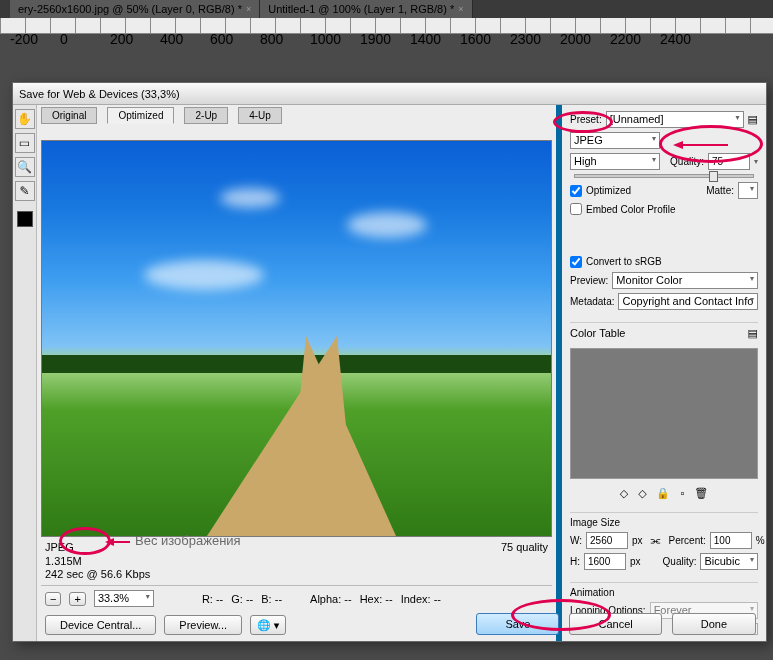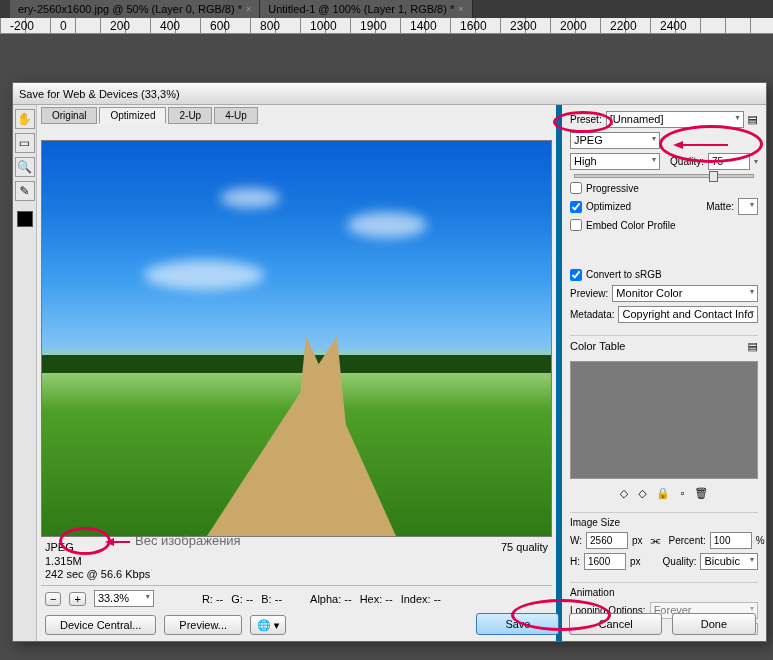--- a/index.html
+++ b/index.html
@@ -1,29 +1,29 @@
 <!DOCTYPE html>
 <html><head>
 <meta charset="utf-8">
 <style>
 *{box-sizing:border-box;margin:0;padding:0;font-family:Tahoma,Arial,sans-serif;font-size:11px;color:#000}
 body{background:#4a4a4a;width:773px;height:660px;overflow:hidden;position:relative}
 .topbar{background:#3a3a3a;height:18px;display:flex;padding-left:10px}
 .tabdoc{background:#5a5a5a;color:#ccc;padding:2px 8px;border-right:1px solid #2a2a2a;font-size:10px;display:flex;align-items:center;gap:4px}
 .tabdoc .x{color:#999;font-size:9px}
 .ruler{background:#ededed;height:16px;border-bottom:1px solid #888;background-image:repeating-linear-gradient(90deg,#888 0,#888 1px,transparent 1px,transparent 25px);position:relative;font-size:8px;color:#333}
-.ruler span{position:absolute;top:1px;font-size:12px}
+.ruler span{position:absolute;top:13px;font-size:14px}
 .dlg{position:absolute;left:12px;top:82px;width:755px;height:560px;background:#ededed;border:1px solid #666;box-shadow:4px 4px 12px rgba(0,0,0,.4)}
 .titlebar{background:linear-gradient(#fafafa,#d8d8d8);height:22px;display:flex;align-items:center;padding:0 6px;border-bottom:1px solid #aaa;font-size:11px}
 .body{display:flex;height:calc(100% - 22px)}
 .toolcol{width:24px;background:#e4e4e4;border-right:1px solid #bbb;display:flex;flex-direction:column;align-items:center;gap:4px;padding-top:4px}
 .toolbtn{width:20px;height:20px;border:1px solid #999;background:#e8e8e8;display:flex;align-items:center;justify-content:center;font-size:12px}
 .swatch{width:16px;height:16px;background:#000;border:1px solid #555;margin-top:6px}
 .left{flex:1;display:flex;flex-direction:column;padding:2px 4px}
-.viewtabs{display:flex;gap:2px;margin-bottom:16px}
+.viewtabs{display:flex;gap:10px;margin-bottom:16px}
 .viewtab{background:#d4d4d4;border:1px solid #999;padding:2px 10px;font-size:10px}
 .viewtab.active{background:#f0f0f0;border-bottom-color:#f0f0f0}
 .preview{flex:1;border:1px solid #7a7a7a;background:#fff;position:relative;overflow:hidden}
 .img{width:100%;height:100%;background:linear-gradient(180deg,#0a5fd6 0%,#1a7ae0 18%,#3d9df0 35%,#7fc3f5 52%,#a8d88a 56%,#4fa029 68%,#2f7a15 100%);position:relative}
 .cloud{position:absolute;background:rgba(255,255,255,.6);border-radius:50%;filter:blur(6px)}
 .road{position:absolute;bottom:0;left:50%;width:0;height:0;border-left:130px solid transparent;border-right:20px solid transparent;border-bottom:200px solid #c9a86a;transform:translateX(-60%)}
 .road2{position:absolute;bottom:0;left:50%;width:0;height:0;border-left:20px solid transparent;border-right:90px solid transparent;border-bottom:200px solid #c9a86a;transform:translateX(-10%)}
 .treeline{position:absolute;top:54%;left:0;right:0;height:18px;background:#1a4a0f}
 .infobar{display:flex;justify-content:space-between;padding:2px 4px;font-size:10px;margin-top:2px}
 .infostack{font-size:10px;line-height:1.2}
@@ -152,24 +152,20 @@
           <label>Quality:</label>
           <input class="inp" value="75" style="">
           <span style="font-size:8px;color:#666">▾</span>
         </div>
       <div class="row">
           <div class="slider">
             <div class="thumb"></div>
           </div>
         </div>
       <div class="chk">
-          <input type="checkbox" style="">
-          <label>Progressive</label>
-        </div>
-      <div class="chk">
           <input type="checkbox" checked="" style="">
           <label>Optimized</label>
           <span style="flex:1"></span>
           <label>Matte:</label>
           <div class="sel" style="flex:0 0 20px"></div>
         </div>
       <div class="chk">
           <input type="checkbox" style="">
           <label>Embed Color Profile</label>
         </div>

